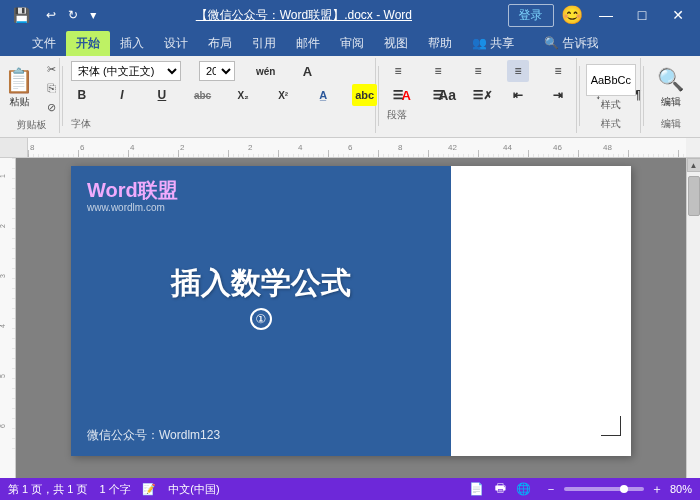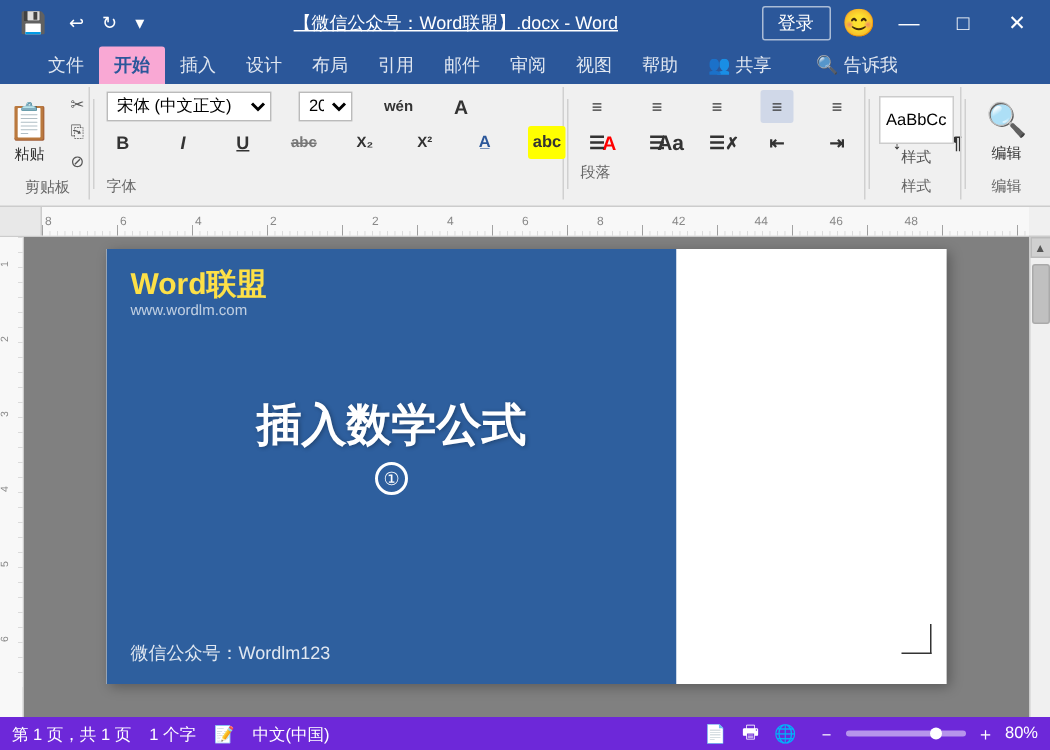--- a/index.html
+++ b/index.html
@@ -21,41 +21,41 @@
     .title-bar-btn {
       width: 28px; height: 28px;
       display: flex; align-items: center; justify-content: center;
       background: transparent; border: none; color: white; cursor: pointer; font-size: 14px;
     }
     .save-icon { font-size: 14px; }
     .quick-access { display: flex; align-items: center; gap: 4px; }
     .quick-btn { background: transparent; border: none; color: white; cursor: pointer; font-size: 12px; padding: 2px 4px; }
     .login-btn {
       background: transparent; border: 1px solid rgba(255,255,255,0.6);
-      color: #ffffff; padding: 2px 10px; cursor: pointer; font-size: 12px; border-radius: 2px;
+      color: #7dd3fc; padding: 2px 10px; cursor: pointer; font-size: 12px; border-radius: 2px;
     }
     .smiley { font-size: 18px; }
 
     
     .tab-bar {
       height: 26px;
       background: #2b579a;
       display: flex;
       align-items: flex-end;
       padding-left: 22px;
     }
     .tab-item {
       padding: 4px 10px;
       font-size: 12px;
       color: rgba(255,255,255,0.85);
       cursor: pointer;
       border-radius: 2px 2px 0 0;
     }
     .tab-item.active {
-      background: #f9a8d4;
+      background: #bef264;
       color: #2b579a;
       font-weight: bold;
     }
 
     
     .ribbon {
       background: #f0f0f0;
       border-bottom: 1px solid #ccc;
       padding: 2px 4px 4px 4px;
       display: flex;
@@ -178,21 +178,21 @@
       padding: 12px 16px;
       position: absolute;
       left: 0;
       top: 0;
       height: 100%;
       display: flex;
       flex-direction: column;
       justify-content: space-between;
     }
     .banner-top {}
-    .banner-logo { color: #fde047; font-size: 20px; font-weight: bold; line-height: 1.2; }
+    .banner-logo { color: #f0abfc; font-size: 20px; font-weight: bold; line-height: 1.2; }
     .banner-url { color: rgba(255,255,255,0.7); font-size: 10px; }
     .banner-title {
       color: white;
       font-size: 30px;
       font-weight: bold;
       text-align: center;
       margin: 30px 0 0 0;
       text-shadow: 1px 1px 3px rgba(0,0,0,0.3);
     }
     .banner-circle {

